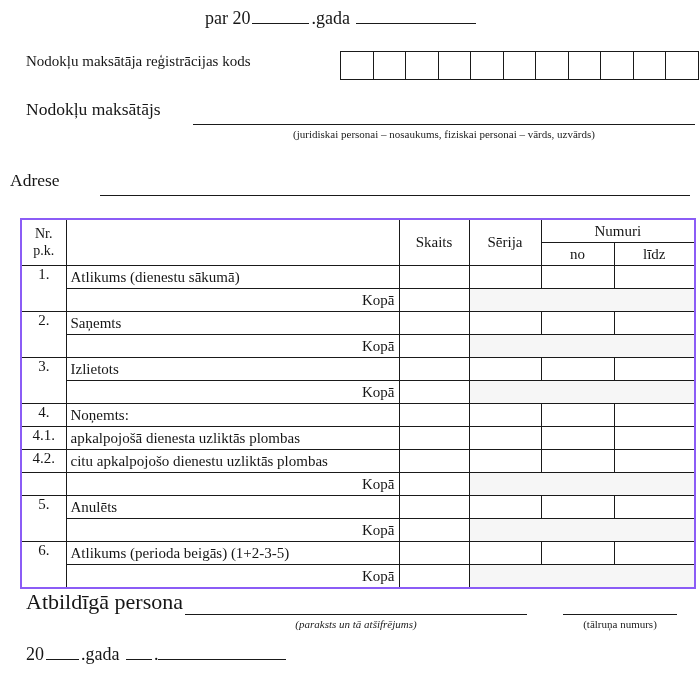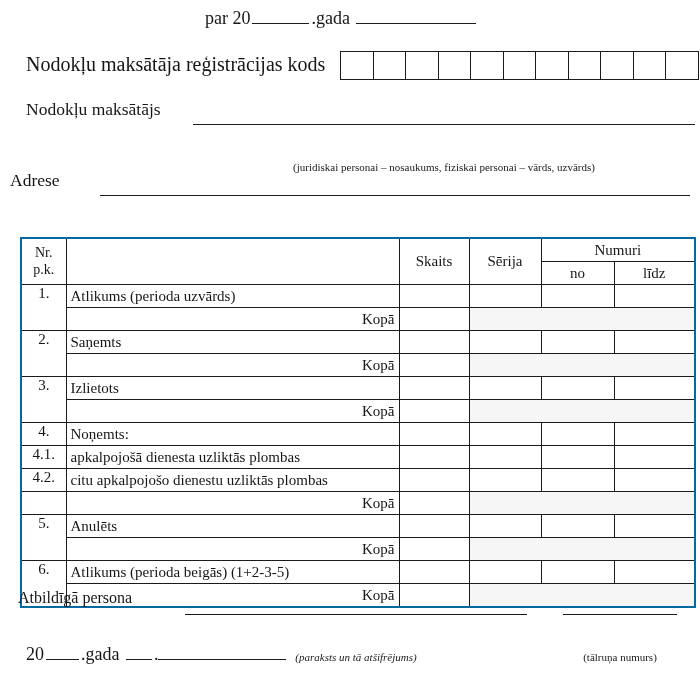--- a/index.html
+++ b/index.html
@@ -3,38 +3,38 @@
 <meta charset="utf-8">
 <style>
   html,body{margin:0;padding:0;background:#fff;}
   .page{
     position:relative;width:700px;height:680px;background:#fff;
     font-family:"Liberation Serif","DejaVu Serif",serif;color:#161616;
     overflow:hidden;
     border-radius:28px;
   }
   .abs{position:absolute;}
-  .lbl{font-size:20px;white-space:nowrap;}
-  .hint{font-size:11px;text-align:center;white-space:nowrap;color:#1a1a1a;margin-top:33px;}
+  .lbl{font-size:15px;white-space:nowrap;}
+  .hint{font-size:11px;text-align:center;white-space:nowrap;color:#1a1a1a;}
   .fline{position:absolute;border-bottom:1.5px solid #1a1a1a;}
   .blank{display:inline-block;border-bottom:1.5px solid #1a1a1a;height:15px;vertical-align:baseline;margin:0 2px;}
 
   
   .par-line{left:205px;top:8px;font-size:18px;}
 
   
   .regboxes{left:340px;top:51px;display:flex;}
   .regbox{width:32px;height:27px;border:1.5px solid #1a1a1a;margin-left:-1.5px;background:#fff;}
   .regbox:first-child{margin-left:0;}
 
   
   table.main{
-    left:20px;top:237px;width:674px;
+    left:20px;top:218px;width:674px;
     border-collapse:collapse;table-layout:fixed;
-    border:2px solid #0369a1;
+    border:2px solid #8b5cf6;
     font-size:15px;
   }
   table.main td,table.main th{
     border:1px solid #1a1a1a;padding:0 4px;
     font-weight:normal;overflow:hidden;white-space:nowrap;
   }
   tr.hdr1 td{height:22px;}
   tr.hdr2 td{height:22px;}
   tr.row td{height:22px;}
   .c-nrhdr{text-align:center;font-size:14px;line-height:1.15;}
@@ -96,21 +96,21 @@
         <td class="c-hdr" rowspan="2">Sērija</td>
         <td class="c-hdr" colspan="2">Numuri</td>
       </tr>
       <tr class="hdr2">
         <td class="c-hdr">no</td>
         <td class="c-hdr">līdz</td>
       </tr>
 
       <tr class="row">
         <td class="c-nr" rowspan="2">1.</td>
-        <td class="c-label">Atlikums (perioda uzvārds)</td>
+        <td class="c-label">Atlikums (dienestu sākumā)</td>
         <td></td>
         <td></td>
         <td></td>
         <td></td>
       </tr>
       <tr class="row">
         <td class="c-label c-kopa">Kopā</td>
         <td></td>
         <td class="c-merged" colspan="3"></td>
       </tr>
@@ -199,21 +199,21 @@
         <td></td>
       </tr>
       <tr class="row">
         <td class="c-label c-kopa">Kopā</td>
         <td></td>
         <td class="c-merged" colspan="3"></td>
       </tr>
     </tbody>
   </table>
 
-  <div class="abs lbl" style="left:18px;top:589px;font-size:16px;">Atbildīgā persona</div>
+  <div class="abs lbl" style="left:26px;top:589px;font-size:22px;">Atbildīgā persona</div>
   <div class="fline" style="left:185px;top:590px;width:342px;height:24px;"></div>
   <div class="abs hint" style="left:185px;top:618px;width:342px;font-style:italic;">(paraksts un tā atšifrējums)</div>
   <div class="fline" style="left:563px;top:590px;width:114px;height:24px;"></div>
   <div class="abs hint" style="left:540px;top:618px;width:160px;">(tālruņa numurs)</div>
 
   <div class="abs date-line">
     <span>20</span><span class="blank" style="width:33px;"></span><span>.gada</span>
     <span class="blank" style="width:26px;"></span><span>.</span><span class="blank" style="width:128px;margin-left:0;"></span>
   </div>
 

